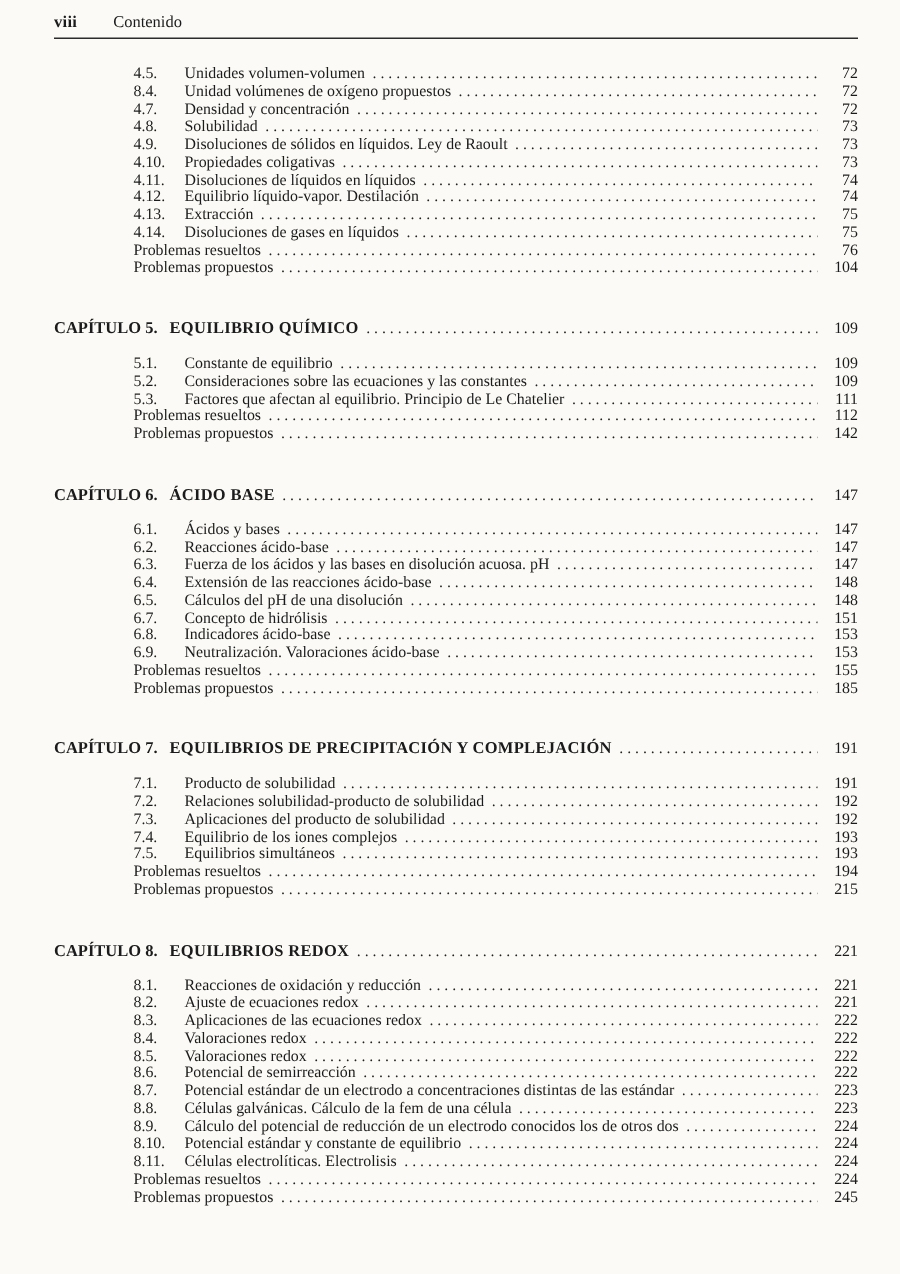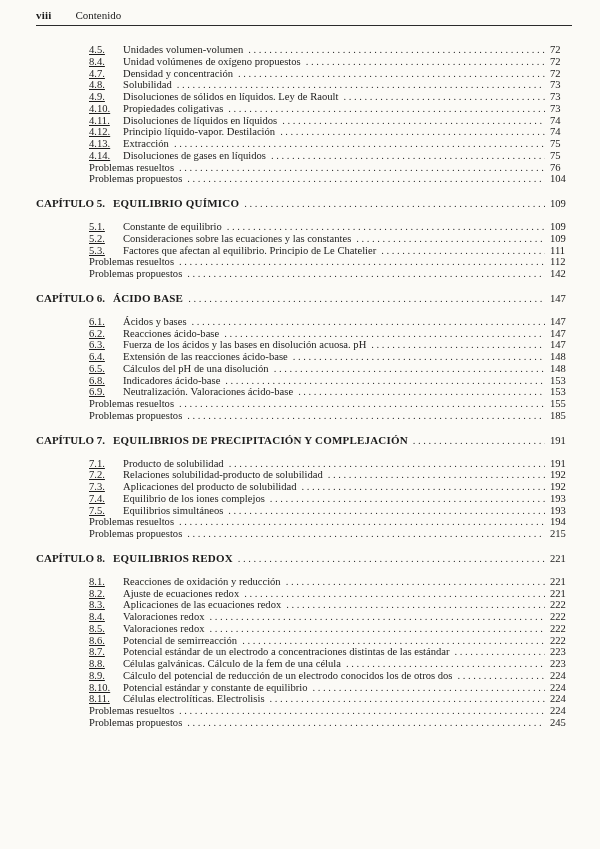--- a/index.html
+++ b/index.html
@@ -24,53 +24,54 @@
 
   .toc { padding-top: 5px; }
 
   .entry-row {
     display: flex;
     align-items: baseline;
     font-size: 10.6px;
     line-height: 11.75px;
     padding-left: 53px;
   }
-  .entry-num { flex: 0 0 34px; text-decoration: underline; }
+  .entry-num { flex: 0 0 34px; }
   .entry-title { white-space: nowrap; flex: 0 0 auto; }
 
   .leader {
     flex: 1 1 10px;
     min-width: 10px;
     overflow: hidden;
     white-space: nowrap;
     margin: 0 5px 0 5px;
     font-weight: normal;
     color: #222;
   }
   .leader::after {
     content: "..............................................................................................................................................................";
     letter-spacing: 2.6px;
     font-size: 10.6px;
   }
   .pageno {
     flex: 0 0 auto;
     min-width: 22px;
+    text-align: right;
     font-weight: normal;
     font-size: 10.6px;
   }
 
   .chapter-row {
     display: flex;
     align-items: baseline;
     font-size: 11px;
     line-height: 12px;
     font-weight: bold;
     margin: 12px 0 11px 0;
   }
-  .chapter-label { flex: 0 0 77px; }
+  .chapter-label { flex: 0 0 77px; margin-top: 16px; }
   .chapter-title { white-space: nowrap; flex: 0 0 auto; letter-spacing: .2px; }
 </style>
 </head>
 <body>
 
 <div class="page">
   <header class="page-header">
     <span class="folio">viii</span>
     <span class="running-head">Contenido</span>
   </header>
@@ -121,21 +122,21 @@
 
   <div class="entry-row">
     <span class="entry-num">4.11.</span>
     <span class="entry-title">Disoluciones de líquidos en líquidos</span>
     <span class="leader"></span>
     <span class="pageno">74</span>
   </div>
 
   <div class="entry-row">
     <span class="entry-num">4.12.</span>
-    <span class="entry-title">Principio líquido-vapor. Destilación</span>
+    <span class="entry-title">Equilibrio líquido-vapor. Destilación</span>
     <span class="leader"></span>
     <span class="pageno">74</span>
   </div>
 
   <div class="entry-row">
     <span class="entry-num">4.13.</span>
     <span class="entry-title">Extracción</span>
     <span class="leader"></span>
     <span class="pageno">75</span>
   </div>
@@ -241,20 +242,26 @@
   </div>
 
   <div class="entry-row">
     <span class="entry-num">6.5.</span>
     <span class="entry-title">Cálculos del pH de una disolución</span>
     <span class="leader"></span>
     <span class="pageno">148</span>
   </div>
 
 
+  <div class="entry-row">
+    <span class="entry-num">6.7.</span>
+    <span class="entry-title">Concepto de hidrólisis</span>
+    <span class="leader"></span>
+    <span class="pageno">151</span>
+  </div>
 
   <div class="entry-row">
     <span class="entry-num">6.8.</span>
     <span class="entry-title">Indicadores ácido-base</span>
     <span class="leader"></span>
     <span class="pageno">153</span>
   </div>
 
   <div class="entry-row">
     <span class="entry-num">6.9.</span>

